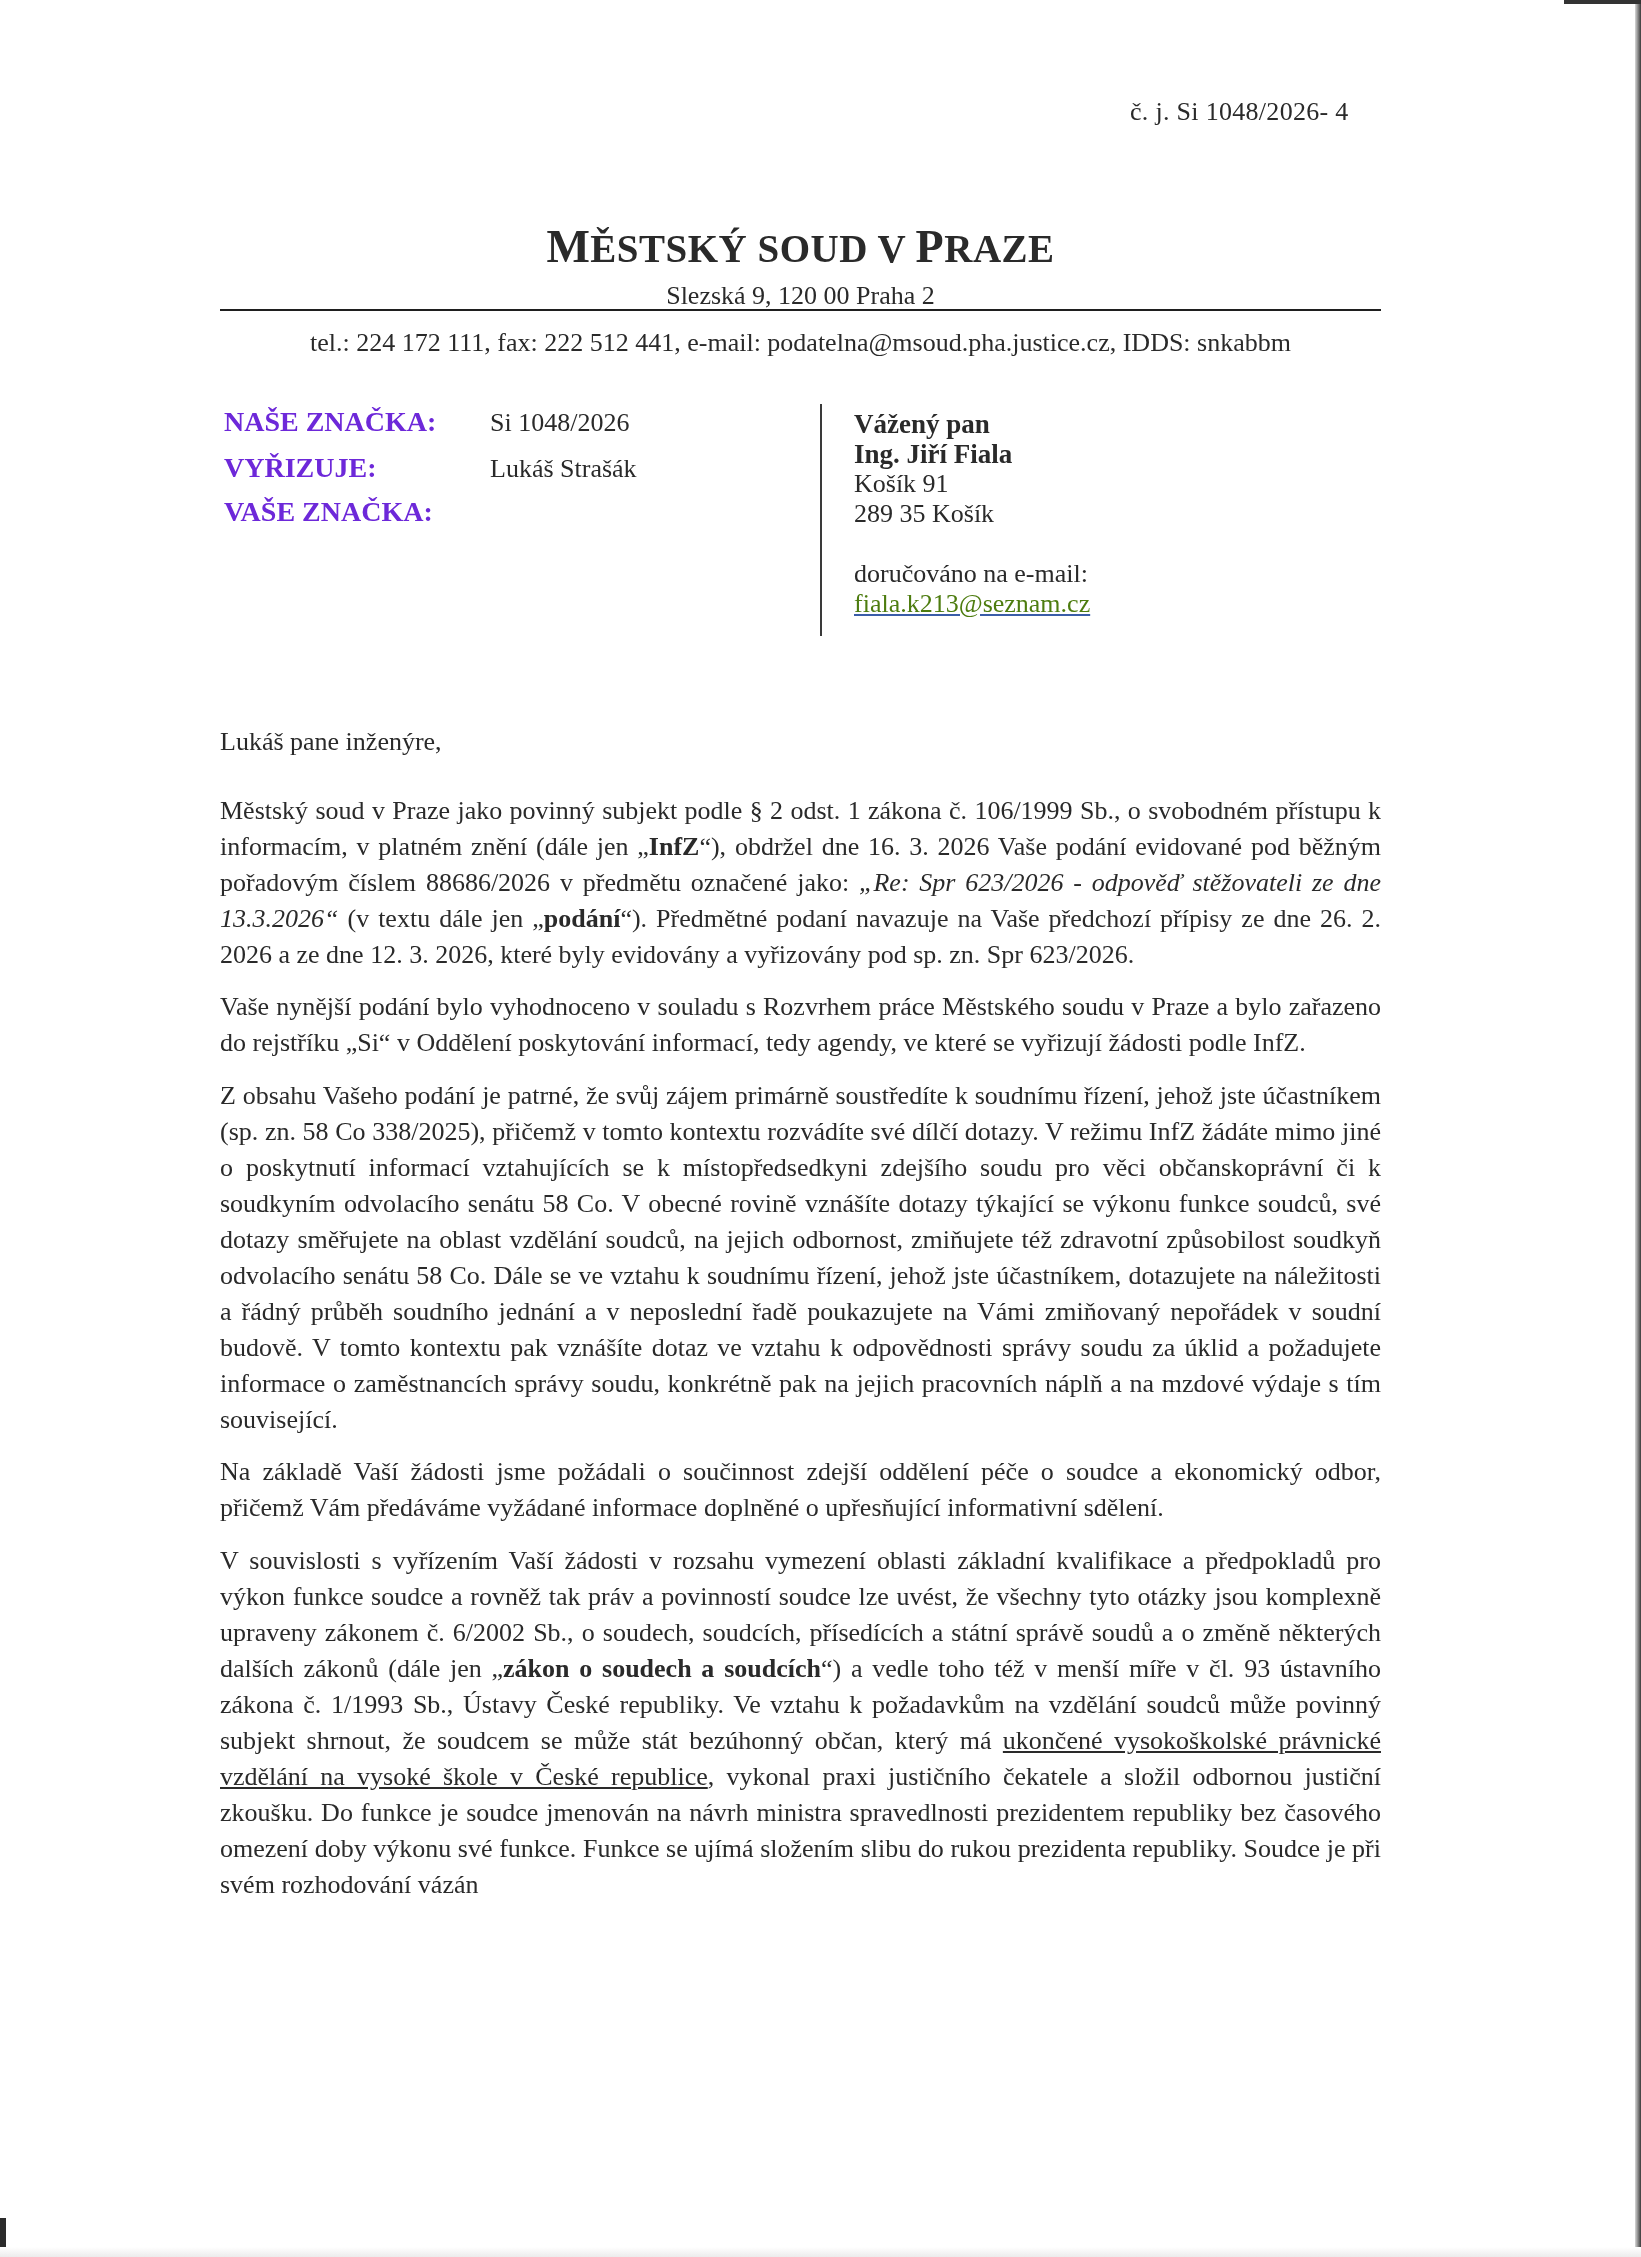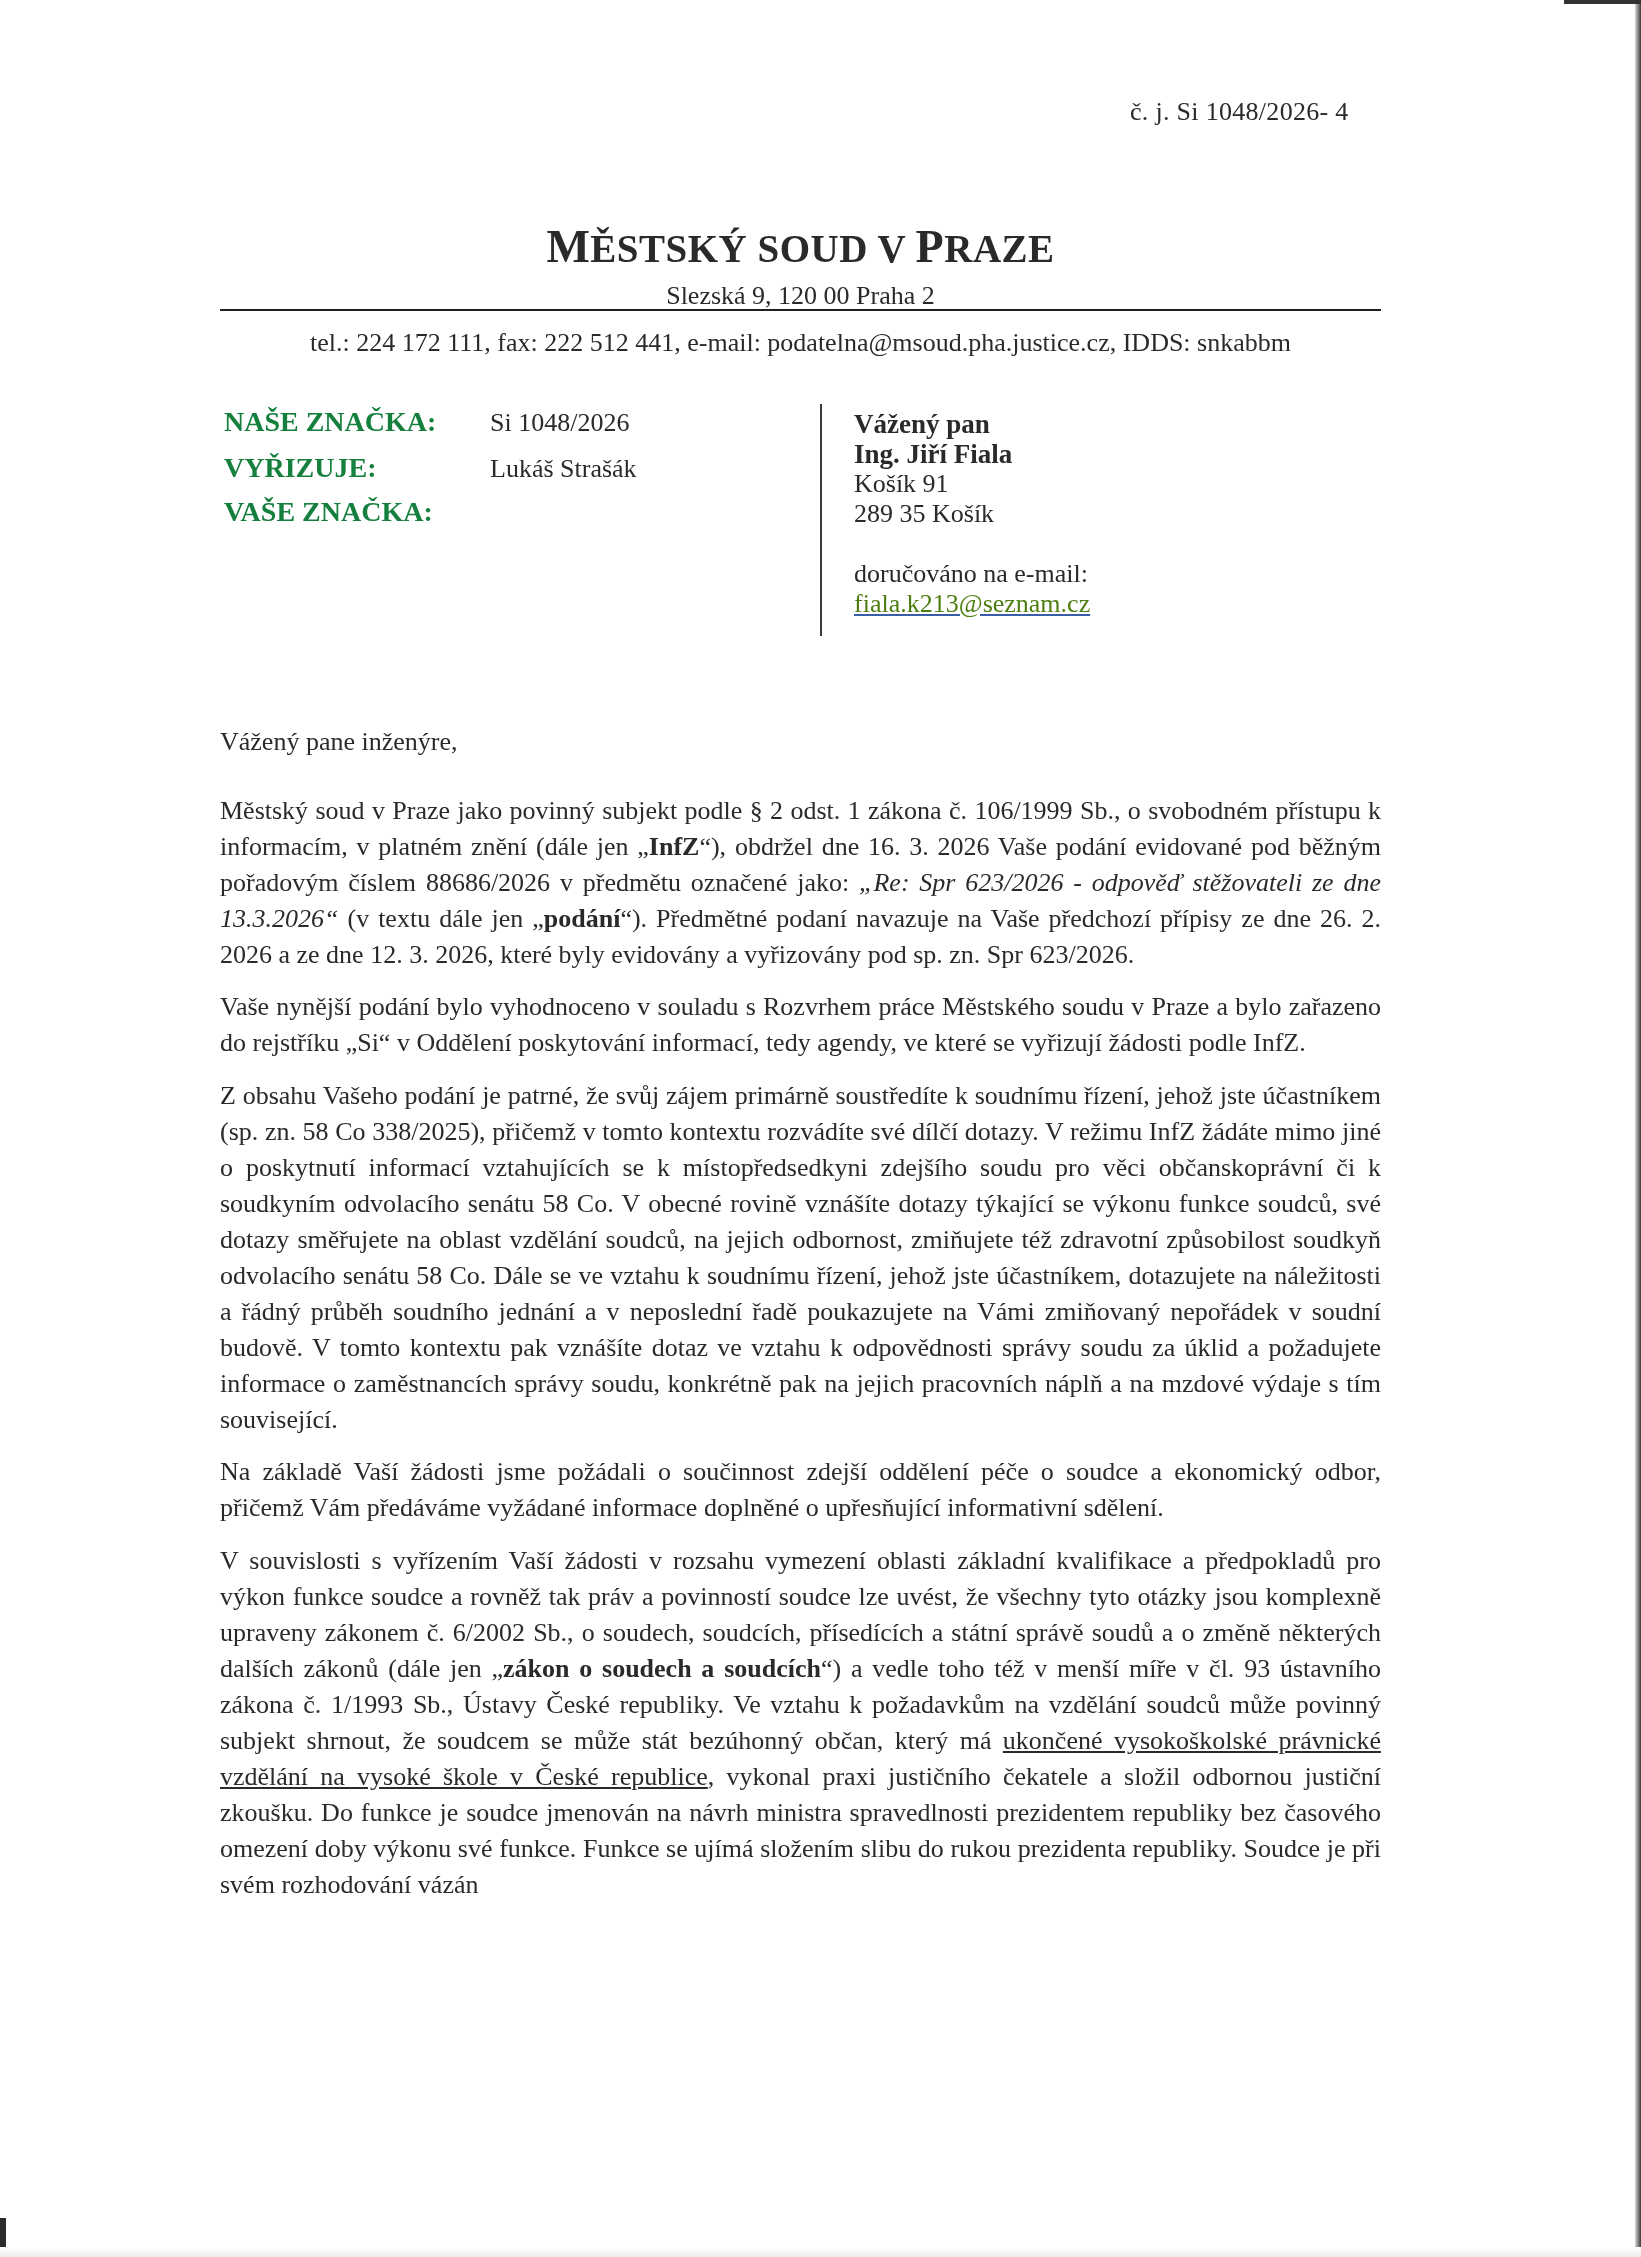--- a/index.html
+++ b/index.html
@@ -16,21 +16,21 @@
 
   .court-header { position: absolute; top: 220px; left: 220px; width: 1161px; text-align: center; font-family: Liberation Serif, serif; }
   .court-name { font-size: 39px; font-weight: bold; letter-spacing: 0.5px; }
   .court-name .cap { font-size: 46px; }
   .court-address { font-size: 26px; margin-top: 8px; }
   .header-rule { position: absolute; top: 309px; left: 220px; width: 1161px; height: 0; border-top: 2.9px solid #1f1f1f; }
   .contact-line { position: absolute; top: 328px; left: 220px; width: 1161px; text-align: center; font-size: 26px; }
 
   .ref-table { position: absolute; top: 406px; left: 224px; font-size: 28px; }
   .ref-row { display: flex; height: 44px; align-items: baseline; }
-  .ref-label { width: 266px; font-weight: bold; color: #15803d; }
+  .ref-label { width: 266px; font-weight: bold; color: #6d28d9; }
   .ref-value { font-size: 26px; }
   .ref-row.r3, .ref-row.r4 { margin-top: 1.9px; }
 
   .vertical-rule { position: absolute; top: 404px; left: 820px; width: 1.9px; height: 232px; background: #3a3a3a; }
 
   .recipient { position: absolute; top: 409px; left: 854px; font-size: 26px; line-height: 30px; }
   .recipient .bold { font-weight: bold; font-size: 27px; }
   .recipient .gap { height: 30px; }
   .recipient-email { color: #4d7c0f; text-decoration: underline; text-decoration-color: #3a5da8; }
 
@@ -81,21 +81,21 @@
   <div class="bold">Vážený pan</div>
   <div class="bold">Ing. Jiří Fiala</div>
   <div>Košík 91</div>
   <div>289 35 Košík</div>
   <div class="gap"></div>
   <div>doručováno na e-mail:</div>
   <div class="recipient-email">fiala.k213@seznam.cz</div>
 </div>
 
 <div class="body-text">
-  <p class="salutation">Vážený pane inženýre,</p>
+  <p class="salutation">Lukáš pane inženýre,</p>
 
   <p><span>Městský soud v Praze jako povinný subjekt podle § 2 odst. 1 zákona č. 106/1999 Sb., o svobodném přístupu k informacím, v platném znění (dále jen „</span><span class="bold">InfZ</span><span>“), obdržel dne 16. 3. 2026 Vaše podání evidované pod běžným pořadovým číslem 88686/2026 v předmětu označené jako: </span><span class="italic">„Re: Spr 623/2026 - odpověď stěžovateli ze dne 13.3.2026“</span><span> (v textu dále jen „</span><span class="bold">podání</span><span>“). Předmětné podaní navazuje na Vaše předchozí přípisy ze dne 26. 2. 2026 a ze dne 12. 3. 2026, které byly evidovány a vyřizovány pod sp. zn. Spr 623/2026.</span></p>
 
   <p>Vaše nynější podání bylo vyhodnoceno v souladu s Rozvrhem práce Městského soudu v Praze a bylo zařazeno do rejstříku „Si“ v Oddělení poskytování informací, tedy agendy, ve které se vyřizují žádosti podle InfZ.</p>
 
   <p>Z obsahu Vašeho podání je patrné, že svůj zájem primárně soustředíte k soudnímu řízení, jehož jste účastníkem (sp. zn. 58 Co 338/2025), přičemž v tomto kontextu rozvádíte své dílčí dotazy. V režimu InfZ žádáte mimo jiné o poskytnutí informací vztahujících se k místopředsedkyni zdejšího soudu pro věci občanskoprávní či k soudkyním odvolacího senátu 58 Co. V obecné rovině vznášíte dotazy týkající se výkonu funkce soudců, své dotazy směřujete na oblast vzdělání soudců, na jejich odbornost, zmiňujete též zdravotní způsobilost soudkyň odvolacího senátu 58 Co. Dále se ve vztahu k soudnímu řízení, jehož jste účastníkem, dotazujete na náležitosti a řádný průběh soudního jednání a v neposlední řadě poukazujete na Vámi zmiňovaný nepořádek v soudní budově. V tomto kontextu pak vznášíte dotaz ve vztahu k odpovědnosti správy soudu za úklid a požadujete informace o zaměstnancích správy soudu, konkrétně pak na jejich pracovních náplň a na mzdové výdaje s tím související.</p>
 
   <p>Na základě Vaší žádosti jsme požádali o součinnost zdejší oddělení péče o soudce a ekonomický odbor, přičemž Vám předáváme vyžádané informace doplněné o upřesňující informativní sdělení.</p>
 
   <p><span>V souvislosti s vyřízením Vaší žádosti v rozsahu vymezení oblasti základní kvalifikace a předpokladů pro výkon funkce soudce a rovněž tak práv a povinností soudce lze uvést, že všechny tyto otázky jsou komplexně upraveny zákonem č. 6/2002 Sb., o soudech, soudcích, přísedících a státní správě soudů a o změně některých dalších zákonů (dále jen „</span><span class="bold">zákon o soudech a soudcích</span><span>“) a vedle toho též v menší míře v čl. 93 ústavního zákona č. 1/1993 Sb., Ústavy České republiky. Ve vztahu k požadavkům na vzdělání soudců může povinný subjekt shrnout, že soudcem se může stát bezúhonný občan, který má </span><span class="underline">ukončené vysokoškolské právnické vzdělání na vysoké škole v České republice</span><span>, vykonal praxi justičního čekatele a složil odbornou justiční zkoušku. Do funkce je soudce jmenován na návrh ministra spravedlnosti prezidentem republiky bez časového omezení doby výkonu své funkce. Funkce se ujímá složením slibu do rukou prezidenta republiky. Soudce je při svém rozhodování vázán</span></p>

